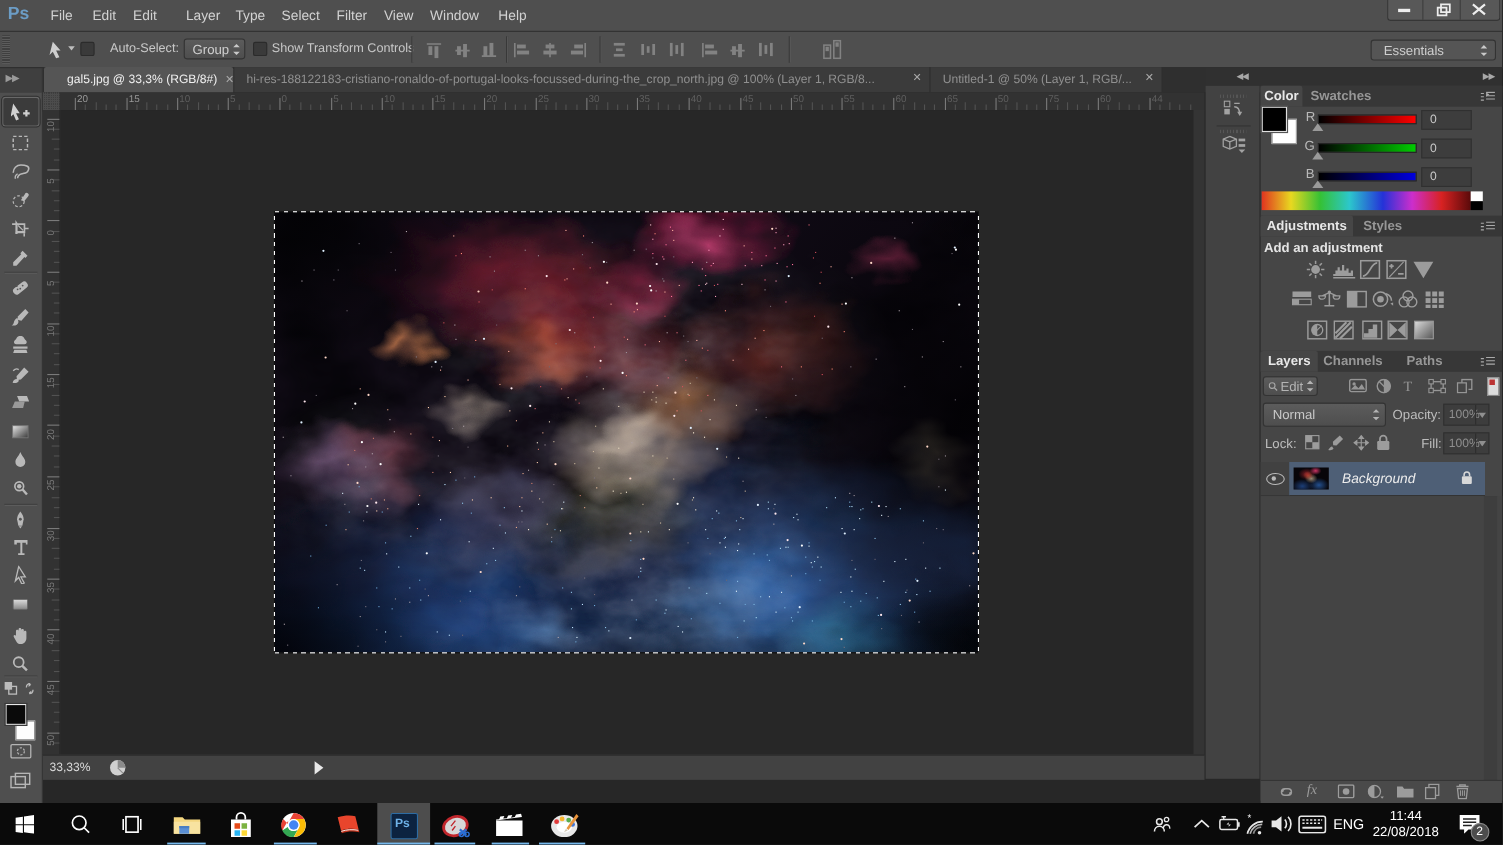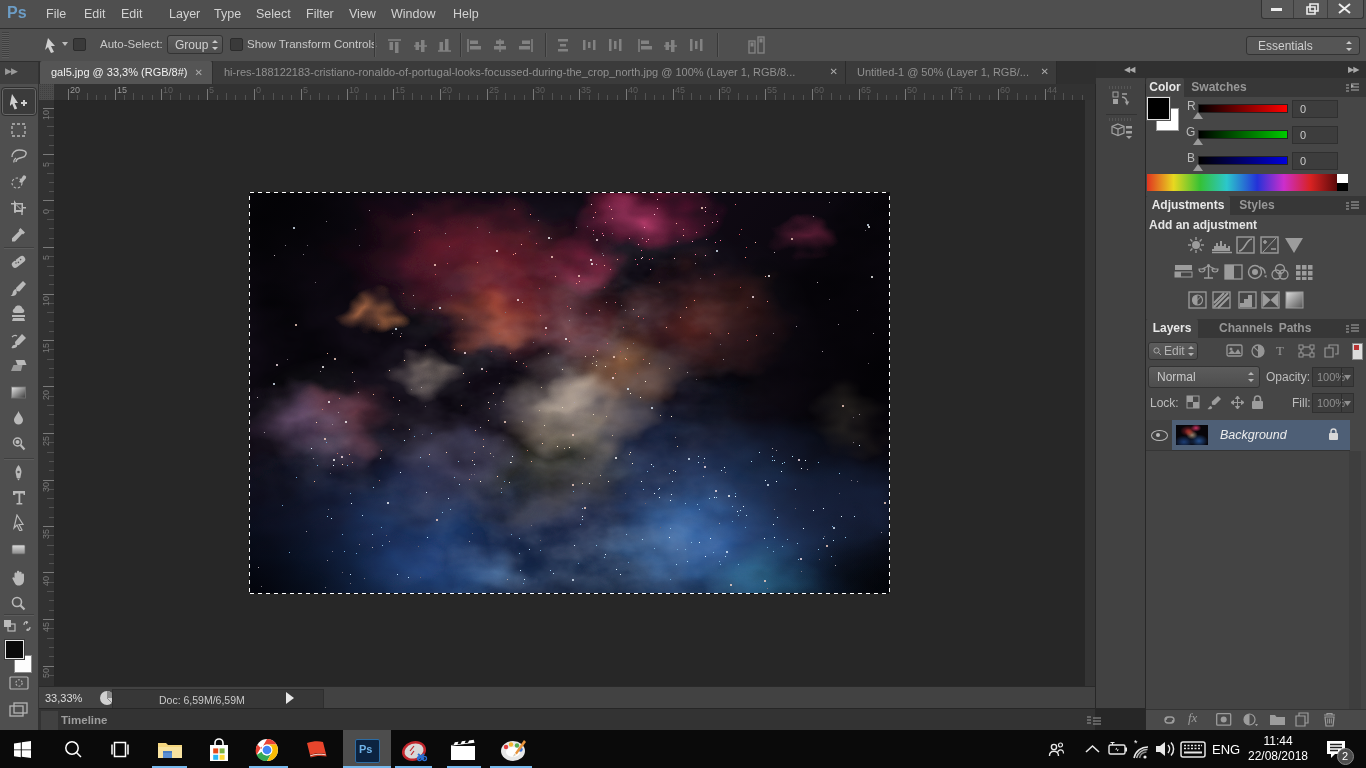--- a/index.html
+++ b/index.html
@@ -268,21 +268,21 @@
     </svg>
 
 <div class="a dd" style="left:1246px;top:36px;width:112px;height:17px;background:#555">
       <span style="position:absolute;left:11px;top:2px">Essentials</span>
       <svg width="8" height="12" style="position:absolute;right:6px;top:3px">
         <path d="M1 4l3-3 3 3z M1 8l3 3 3-3z" fill="#c9c9c9"></path>
       </svg>
     </div>
 
 <div class="a" id="tabbar">
-<div class="a tab" id="tab1"><span style="margin-left:11px">gal5.jpg @ 33,3% (RGB/8#)</span><span class="x">✕</span></div>
+<div class="a tab" id="tab1"><span style="margin-left:21px">gal5.jpg @ 33,3% (RGB/8#)</span><span class="x">✕</span></div>
 <div class="a tab" id="tab2">
         <span style="position:absolute;left:11px;width:600px;overflow:hidden">hi-res-188122183-cristiano-ronaldo-of-portugal-looks-focussed-during-the_crop_north.jpg @ 100%  (Layer 1, RGB/8...</span>
         <span class="x" style="position:absolute;right:7px">✕</span>
       </div>
 <div class="a tab" id="tab3">
         <span style="position:absolute;left:11px;width:180px;overflow:hidden">Untitled-1 @ 50% (Layer 1, RGB/...</span>
         <span class="x" style="position:absolute;right:7px">✕</span>
       </div>
 </div>
 
@@ -622,34 +622,23 @@
 
 <div class="a" style="left:1085px;top:100px;width:10px;height:586px;background:#343434"></div>
 
 <div class="a" id="statusbar">
   <span style="position:absolute;left:6px;top:5px;font-size:11px;color:#dcdcdc">33,33%</span>
   <svg style="position:absolute;left:60px;top:3px" width="16" height="16">
         <circle cx="8" cy="8" r="7" fill="#d0d0d0"></circle>
         <path d="M8 8V1a7 7 0 017 7z" fill="#8a8a8a"></path>
         <path d="M8 8l5 5" stroke="#8a8a8a" stroke-width="1"></path>
       </svg>
-  <div class="a" id="docfield">
-        <span style="position:absolute;left:46px;top:4px;font-size:10.5px;color:#c9c9c9">Doc: 6,59M/6,59M</span>
-      </div>
   <div class="a" style="left:247px;top:5px;width:0;height:0;border-top:6px solid transparent;border-bottom:6px solid transparent;border-left:8px solid #e8e8e8"></div>
 </div>
 
-<div class="a" id="timeline">
-  <div style="position:absolute;left:2px;top:2px;width:17px;height:19px;background:#414141"></div>
-  <span style="position:absolute;left:22px;top:5px;font-size:11.5px;font-weight:bold;color:#9e9e9e">Timeline</span>
-  <svg style="position:absolute;left:1048px;top:6px" width="14" height="10">
-        <path d="M0 2l4 0 M0 5l4 0 M0 8l4 0" stroke="#999"></path>
-        <path d="M6 3h8 M6 6h8 M6 9h8" stroke="#999"></path>
-      </svg>
-</div>
 
 <div class="a" id="dockhead">
 <span style="position:absolute;left:28px;top:4px;font-size:8px;color:#a8a8a8;letter-spacing:-1px">◀◀</span>
 <span style="position:absolute;left:252px;top:4px;font-size:8px;color:#a8a8a8;letter-spacing:-1px">▶▶</span>
 </div>
 <div class="a" id="dockstrip">
 <div style="position:absolute;left:10px;top:6px;width:31px;height:30px;border-bottom:1px solid #333">
 <div style="position:absolute;left:3px;top:2px;width:24px;height:3px;background-image:repeating-linear-gradient(90deg,#565656 0 1px,transparent 1px 3px)"></div>
 <svg style="position:absolute;left:6px;top:7px" width="20" height="20">
           <rect x="1" y="1" width="5" height="5" fill="none" stroke="#a2a2a2"></rect>
@@ -831,21 +820,21 @@
                 <stop offset="1" stop-color="#555"></stop>
               </linearGradient>
             </defs>
             <rect x="1" y="1" width="17" height="16" fill="url(#selg)" stroke="#9c9c9c"></rect>
           </svg>
         </div>
       </div>
 
   <div class="ptabrow" style="top:241px">
         <div class="ptab on" style="left:0;width:52px;text-align:center">Layers</div>
-        <div class="ptab off" style="left:73px;width:66px;text-align:left">Channels</div>
+        <div class="ptab off" style="left:45px;width:66px;text-align:right">Channels</div>
         <div class="ptab off" style="left:126px;width:46px;text-align:center">Paths</div>
   <svg class="pmenu" width="15" height="10">
           <path d="M0 2l3 0M0 5l3 0M0 8l3 0" stroke="#aaa"></path>
           <path d="M5 1l8 0M5 4l8 0M5 7l8 0" stroke="#aaa"></path>
         </svg>
       </div>
   <div class="combo" style="left:2px;top:264px;width:48px;height:16px">
         <svg width="9" height="9" style="position:absolute;left:4px;top:4px">
           <circle cx="3.5" cy="3.5" r="2.6" fill="none" stroke="#a8a8a8"></circle>
           <path d="M5.5 5.5l2.5 2.5" stroke="#a8a8a8"></path>

